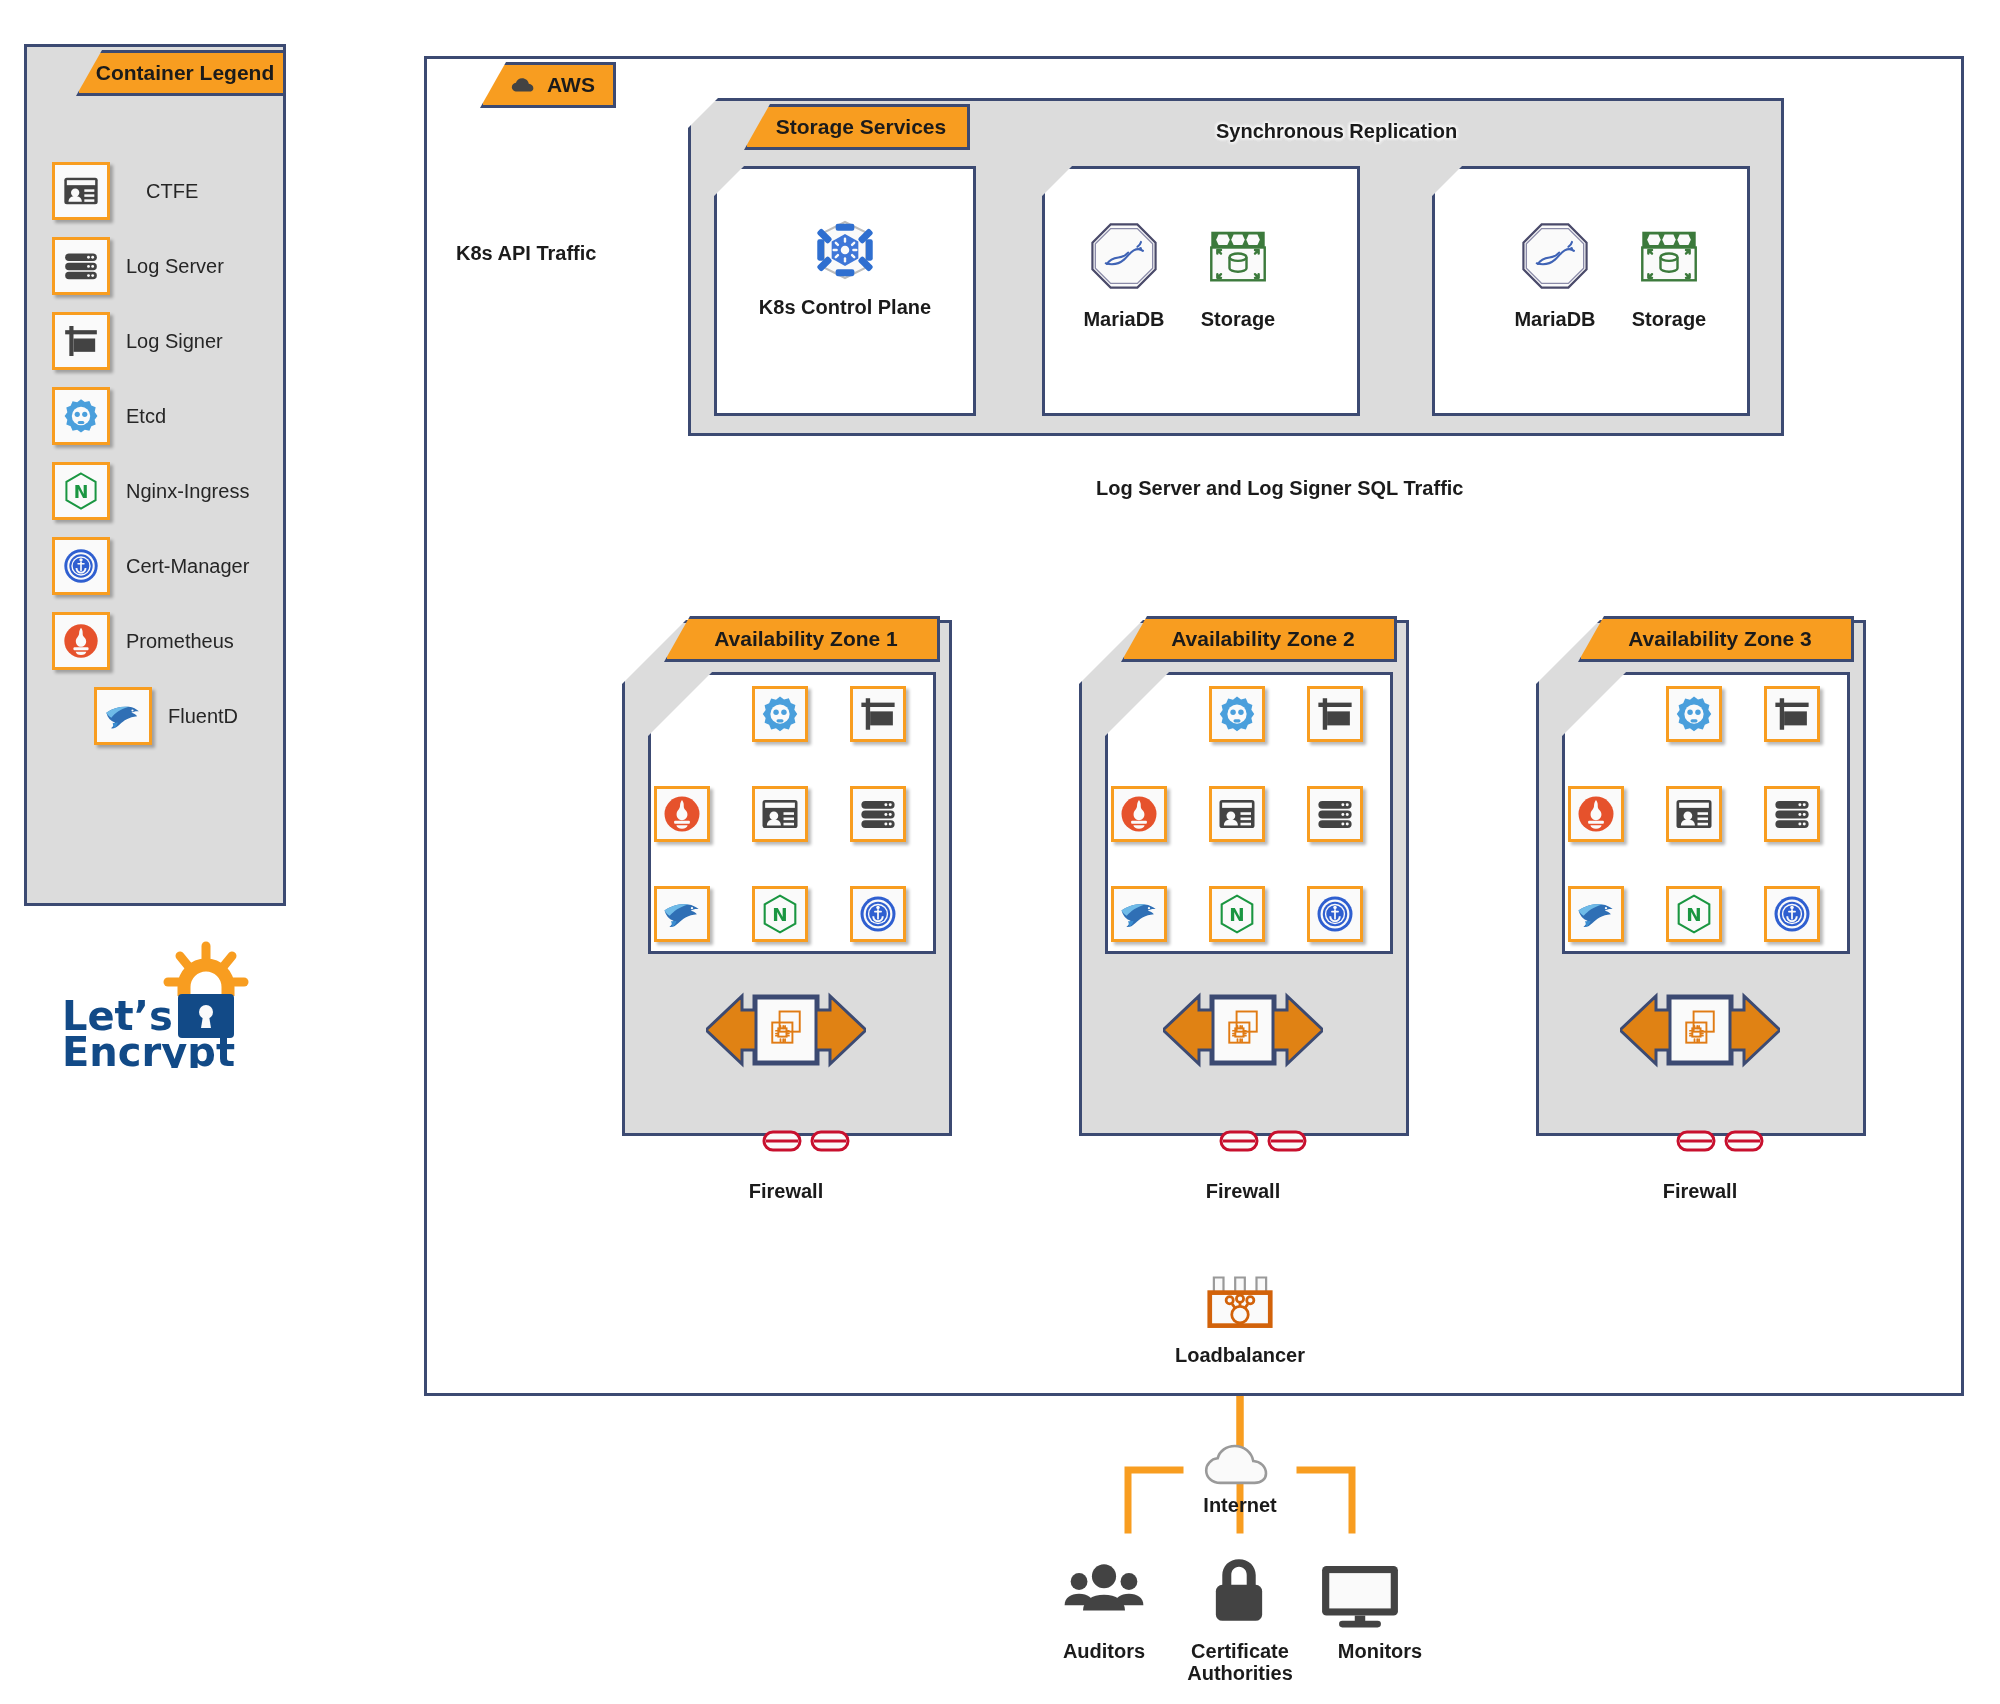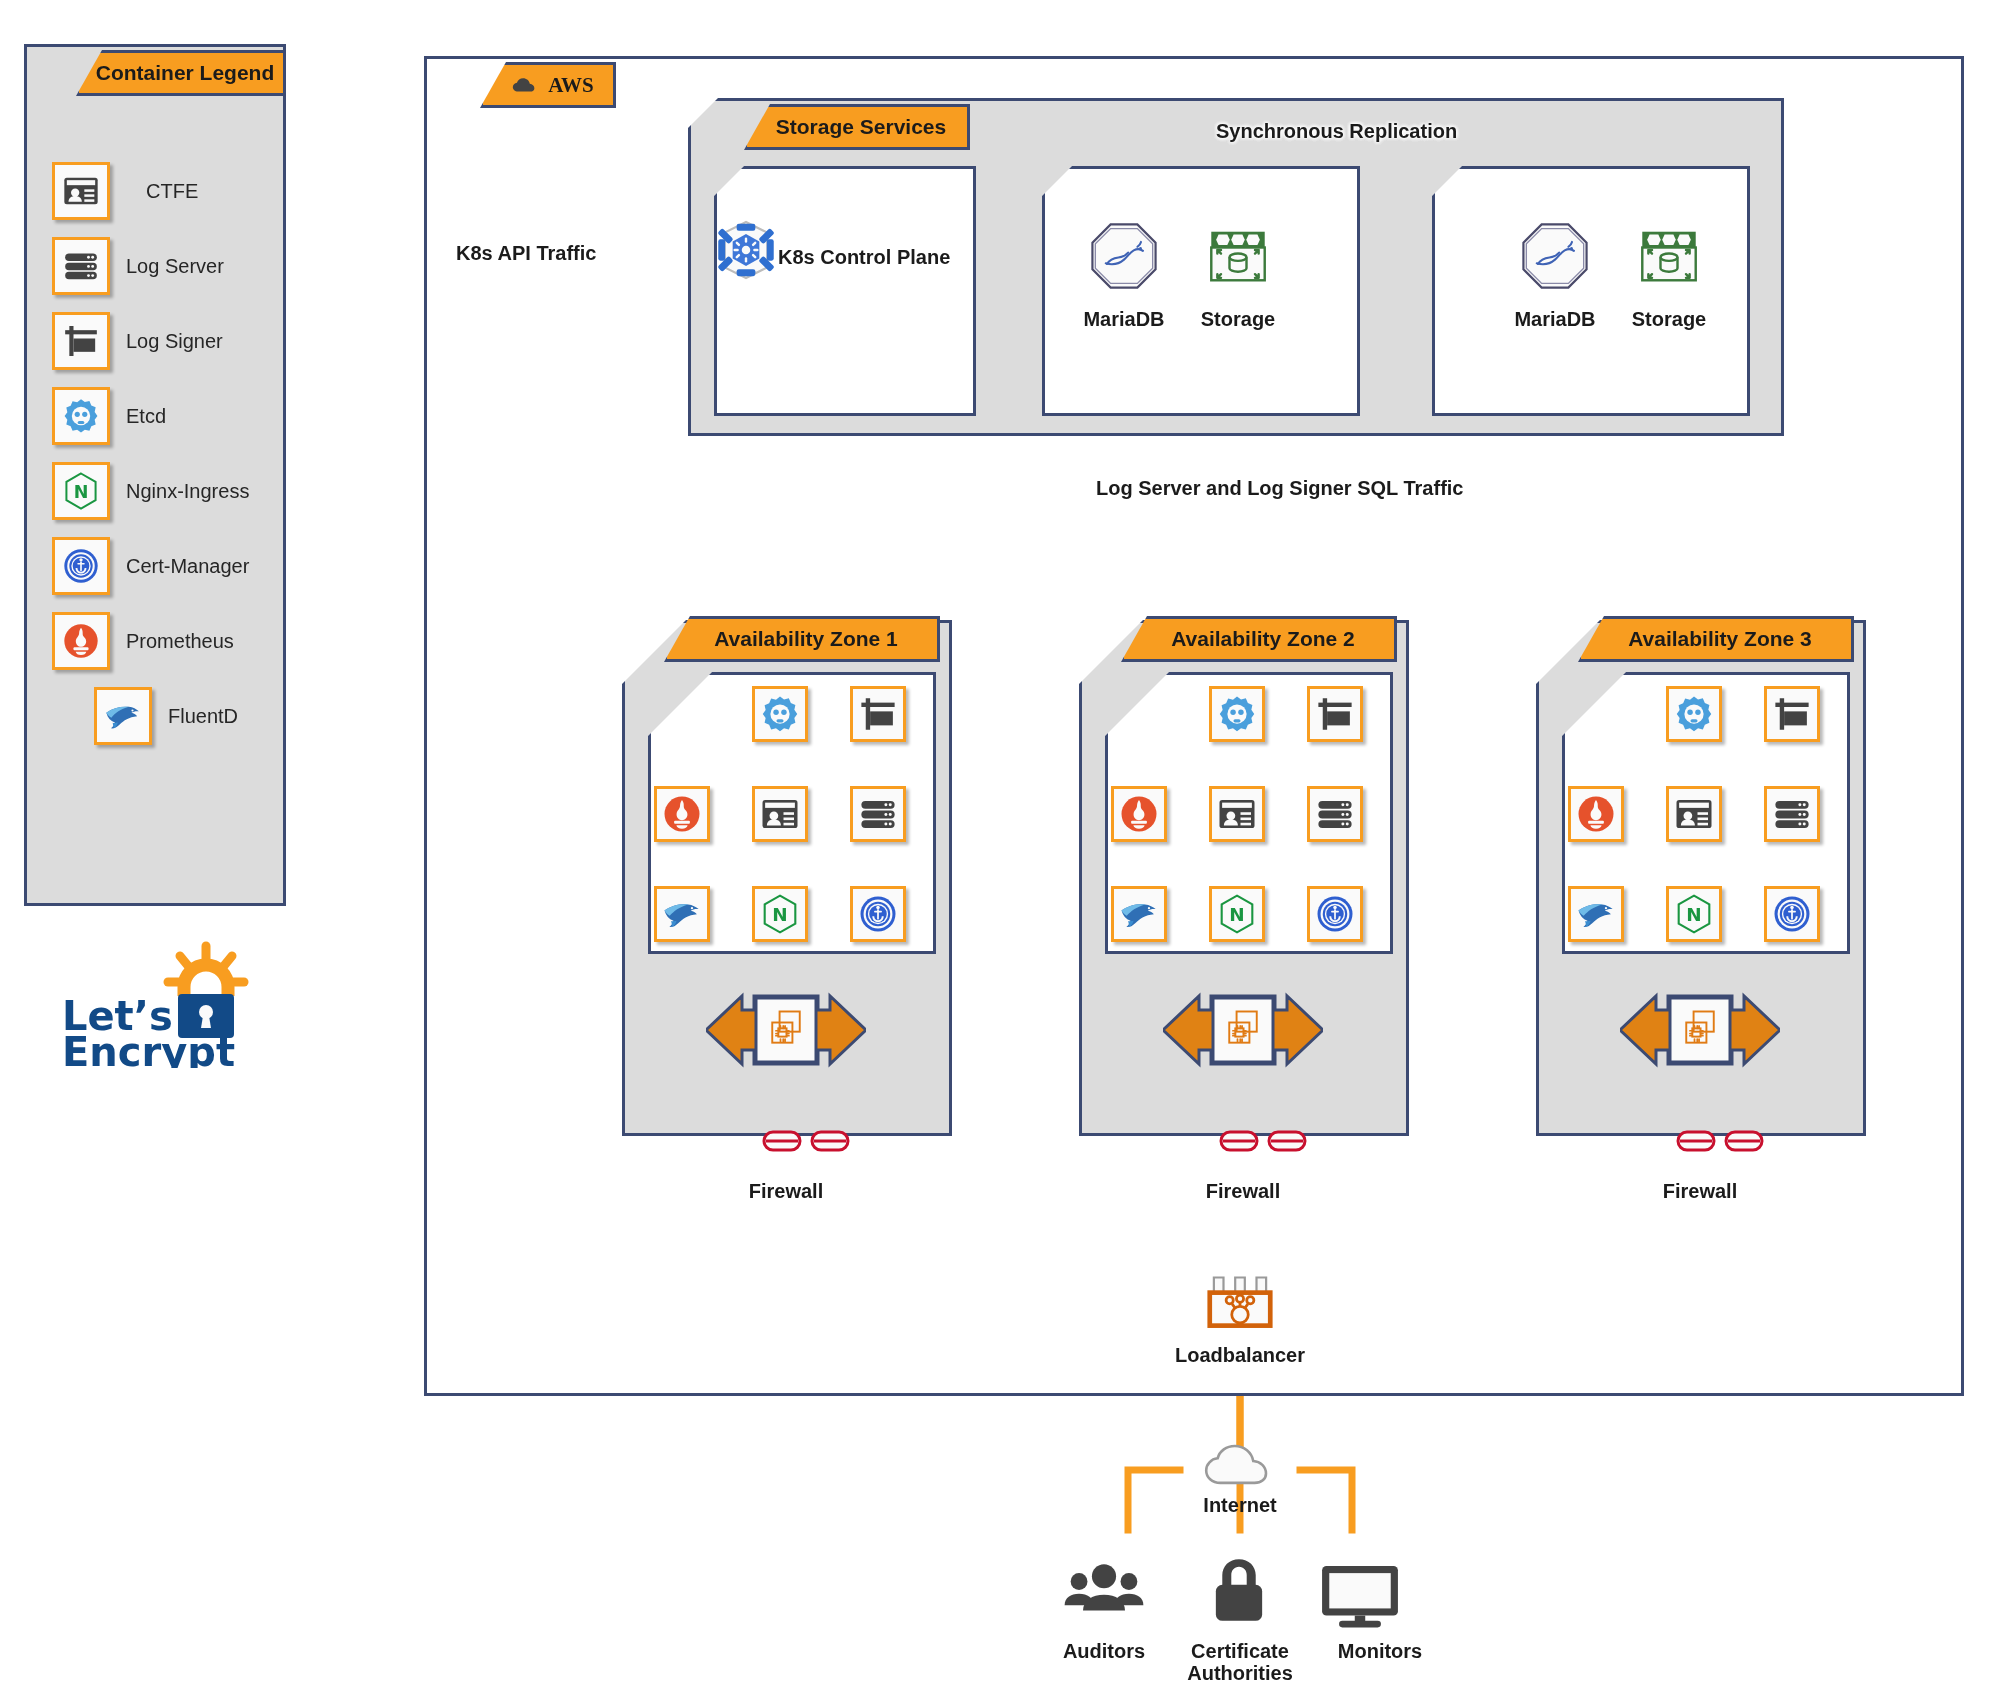--- a/index.html
+++ b/index.html
@@ -36,21 +36,21 @@
   .az-tile{position:absolute;width:56px;height:56px;background:#fafafa;
       border:3px solid #f89d20;box-sizing:border-box;display:flex;
       align-items:center;justify-content:center;box-shadow:3px 3px 3px rgba(0,0,0,.28);}
   
   .wire-label{position:absolute;font-weight:bold;font-size:20px;color:#1b1b1b;
       white-space:nowrap;text-shadow:0 0 4px #fff,0 0 4px #fff,0 0 4px #fff,0 0 4px #fff;}
   .node-label{position:absolute;font-weight:bold;font-size:20px;color:#1b1b1b;
       text-align:center;white-space:nowrap;}
   .node-label.wrap{white-space:normal;line-height:1.12;}
   
-  .ms-node{position:absolute;display:flex;flex-direction:row;align-items:center;}
+  .ms-node{position:absolute;display:flex;flex-direction:column;align-items:center;}
   .firewall-wrap{position:absolute;width:140px;height:90px;}
   .le-logo{position:absolute;left:60px;top:938px;width:200px;height:130px;}
 </style>
 </head>
 <body>
 
 <svg width="0" height="0" style="position:absolute" aria-hidden="true">
 <defs>
 
   <symbol id="sym-ctfe" viewBox="0 0 48 48">
@@ -302,21 +302,21 @@
     <path d="M1123 952 L1217 990"></path>
     <path d="M1337 952 L1263 990"></path>
     <path d="M1580 952 L1674 990"></path>
     <path d="M1794 952 L1720 990"></path>
   </g>
 </svg>
 
 <div class="shell" id="aws-shell" style="left:424px;top:56px;width:1540px;height:1340px;">
   <div class="body"></div>
 </div>
-<div class="tab shadowed" style="left:480px;top:62px;width:136px;font-family:Liberation Serif, serif;">
+<div class="tab shadowed" style="left:480px;top:62px;width:136px;">
   <svg width="30" height="19" style="margin-right:8px;">
       <use href="#sym-cloud" width="30" height="19"></use>
     </svg>
   <span>AWS</span>
 </div>
 
 <div class="shell" id="legend">
   <div class="body"></div>
 </div>
 <div class="tab shadowed" style="left:76px;top:50px;width:210px;">

